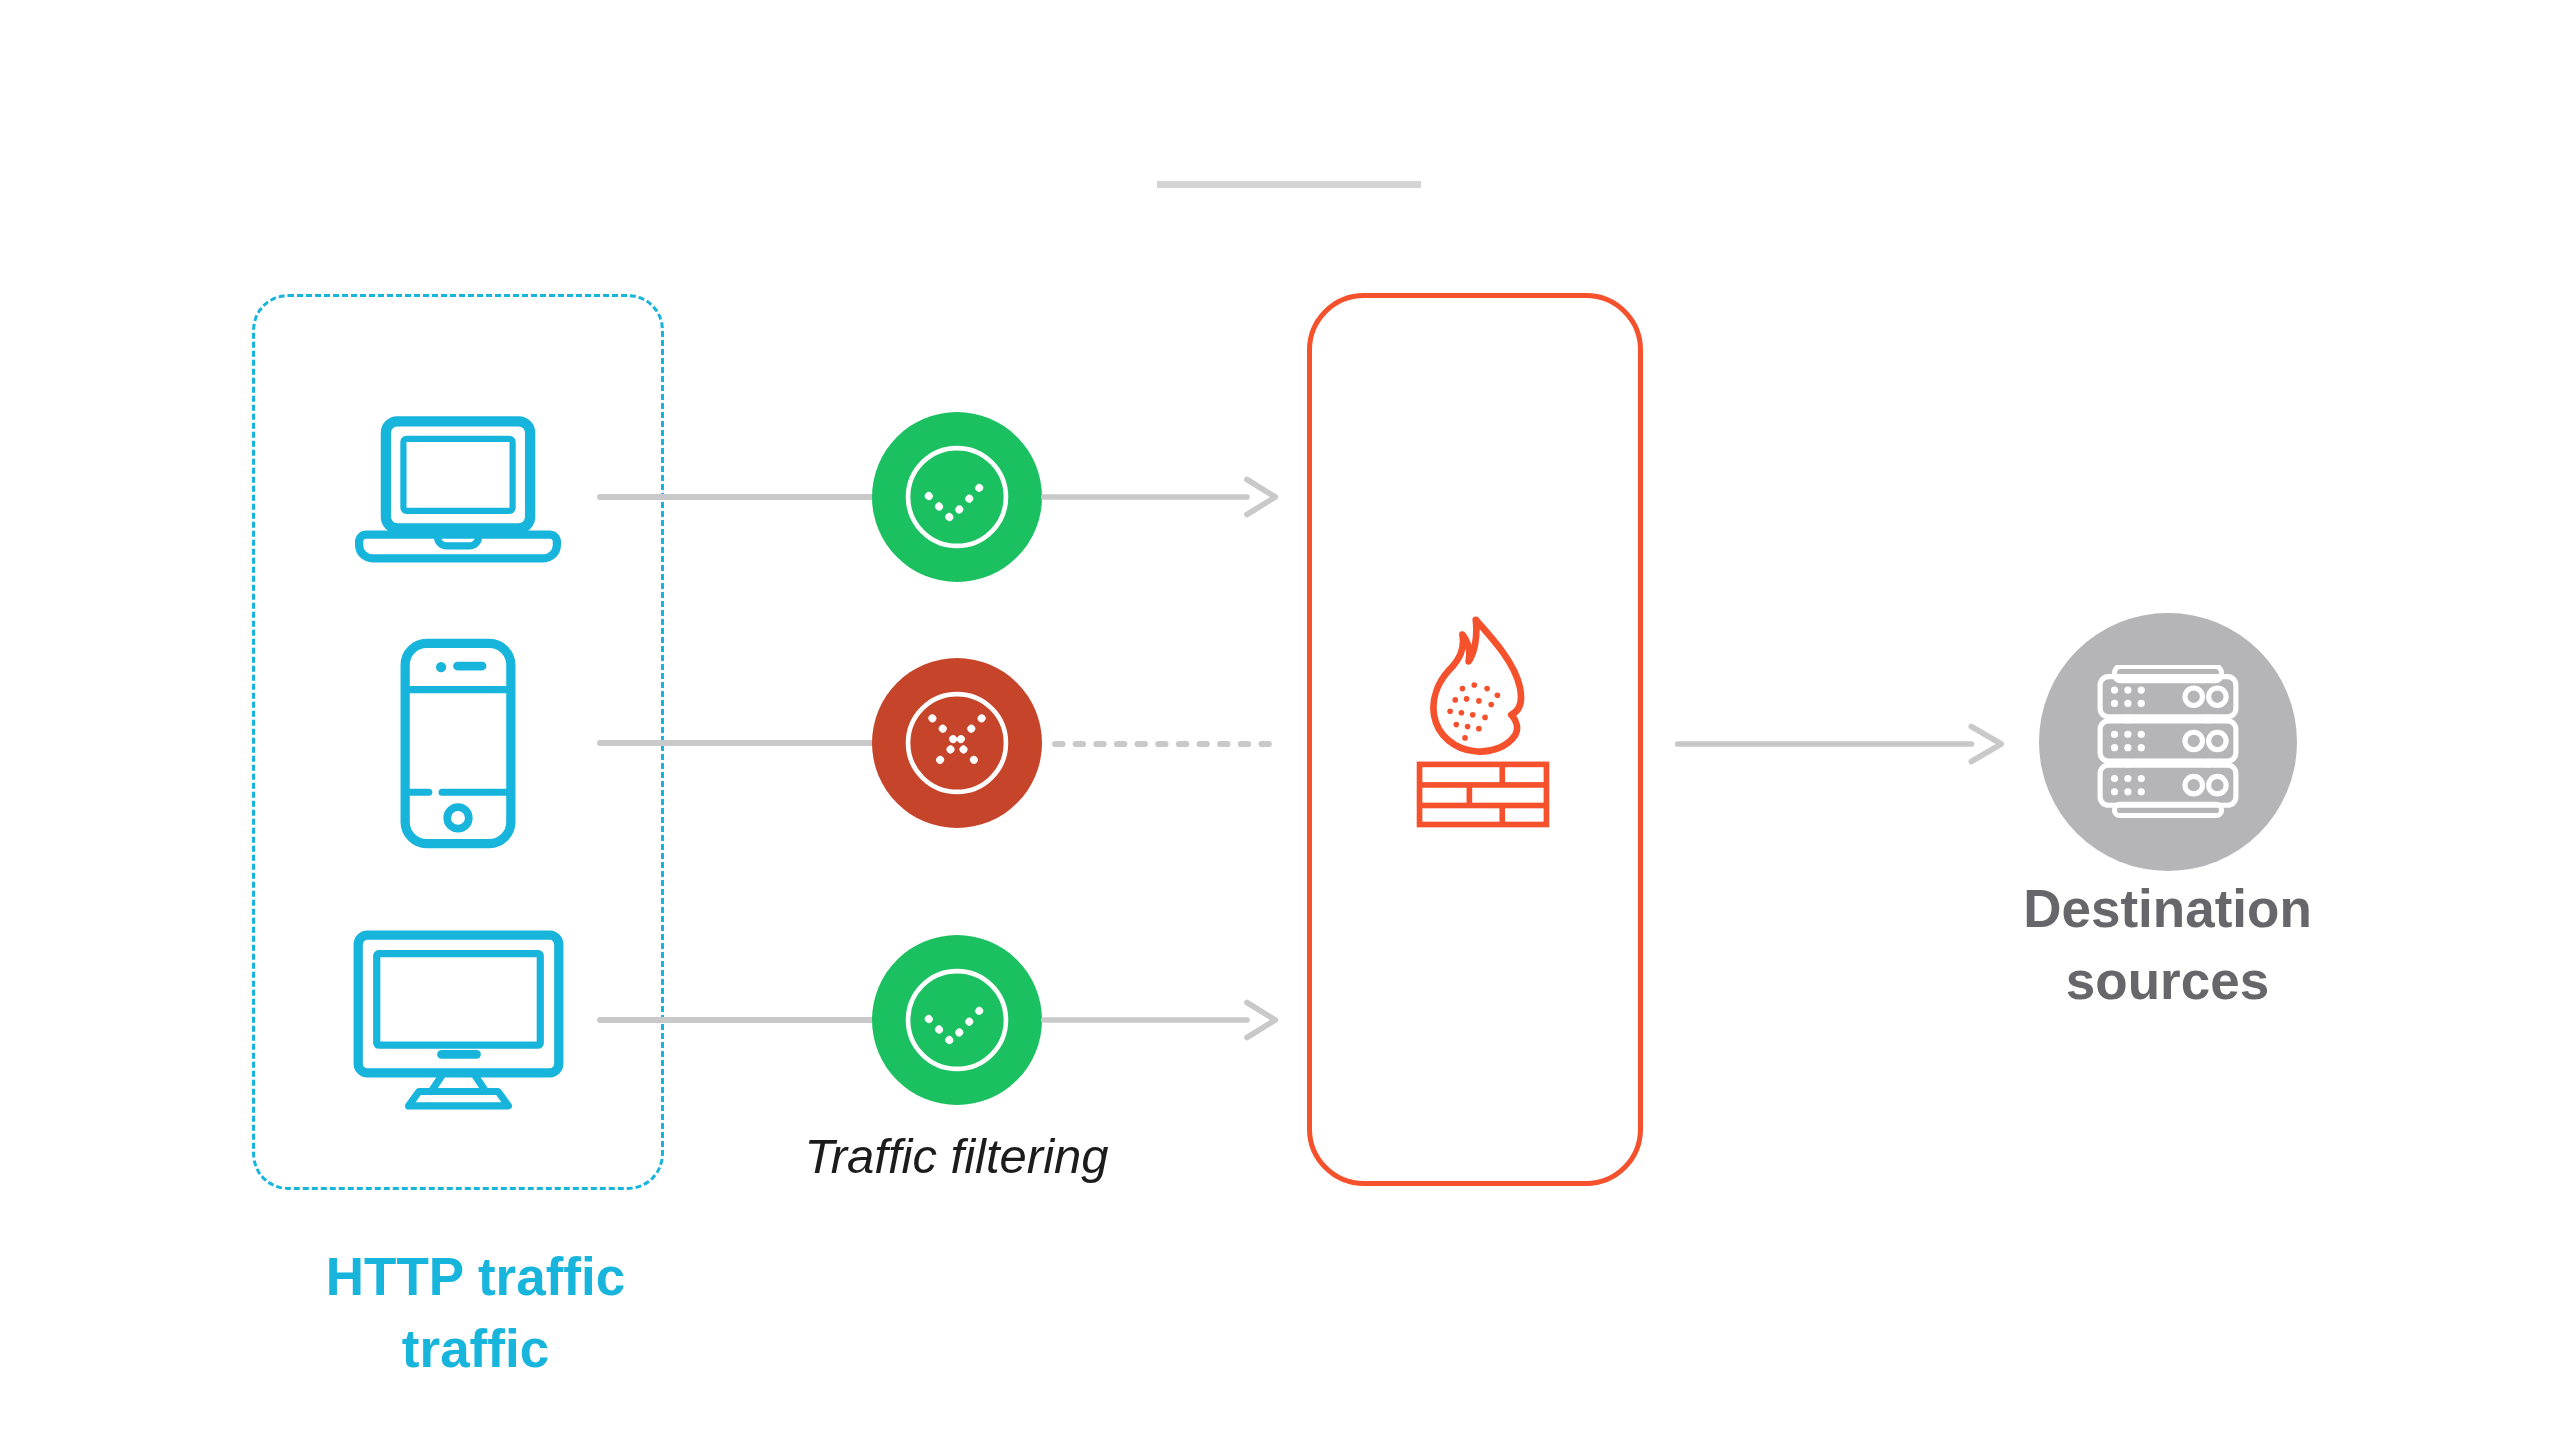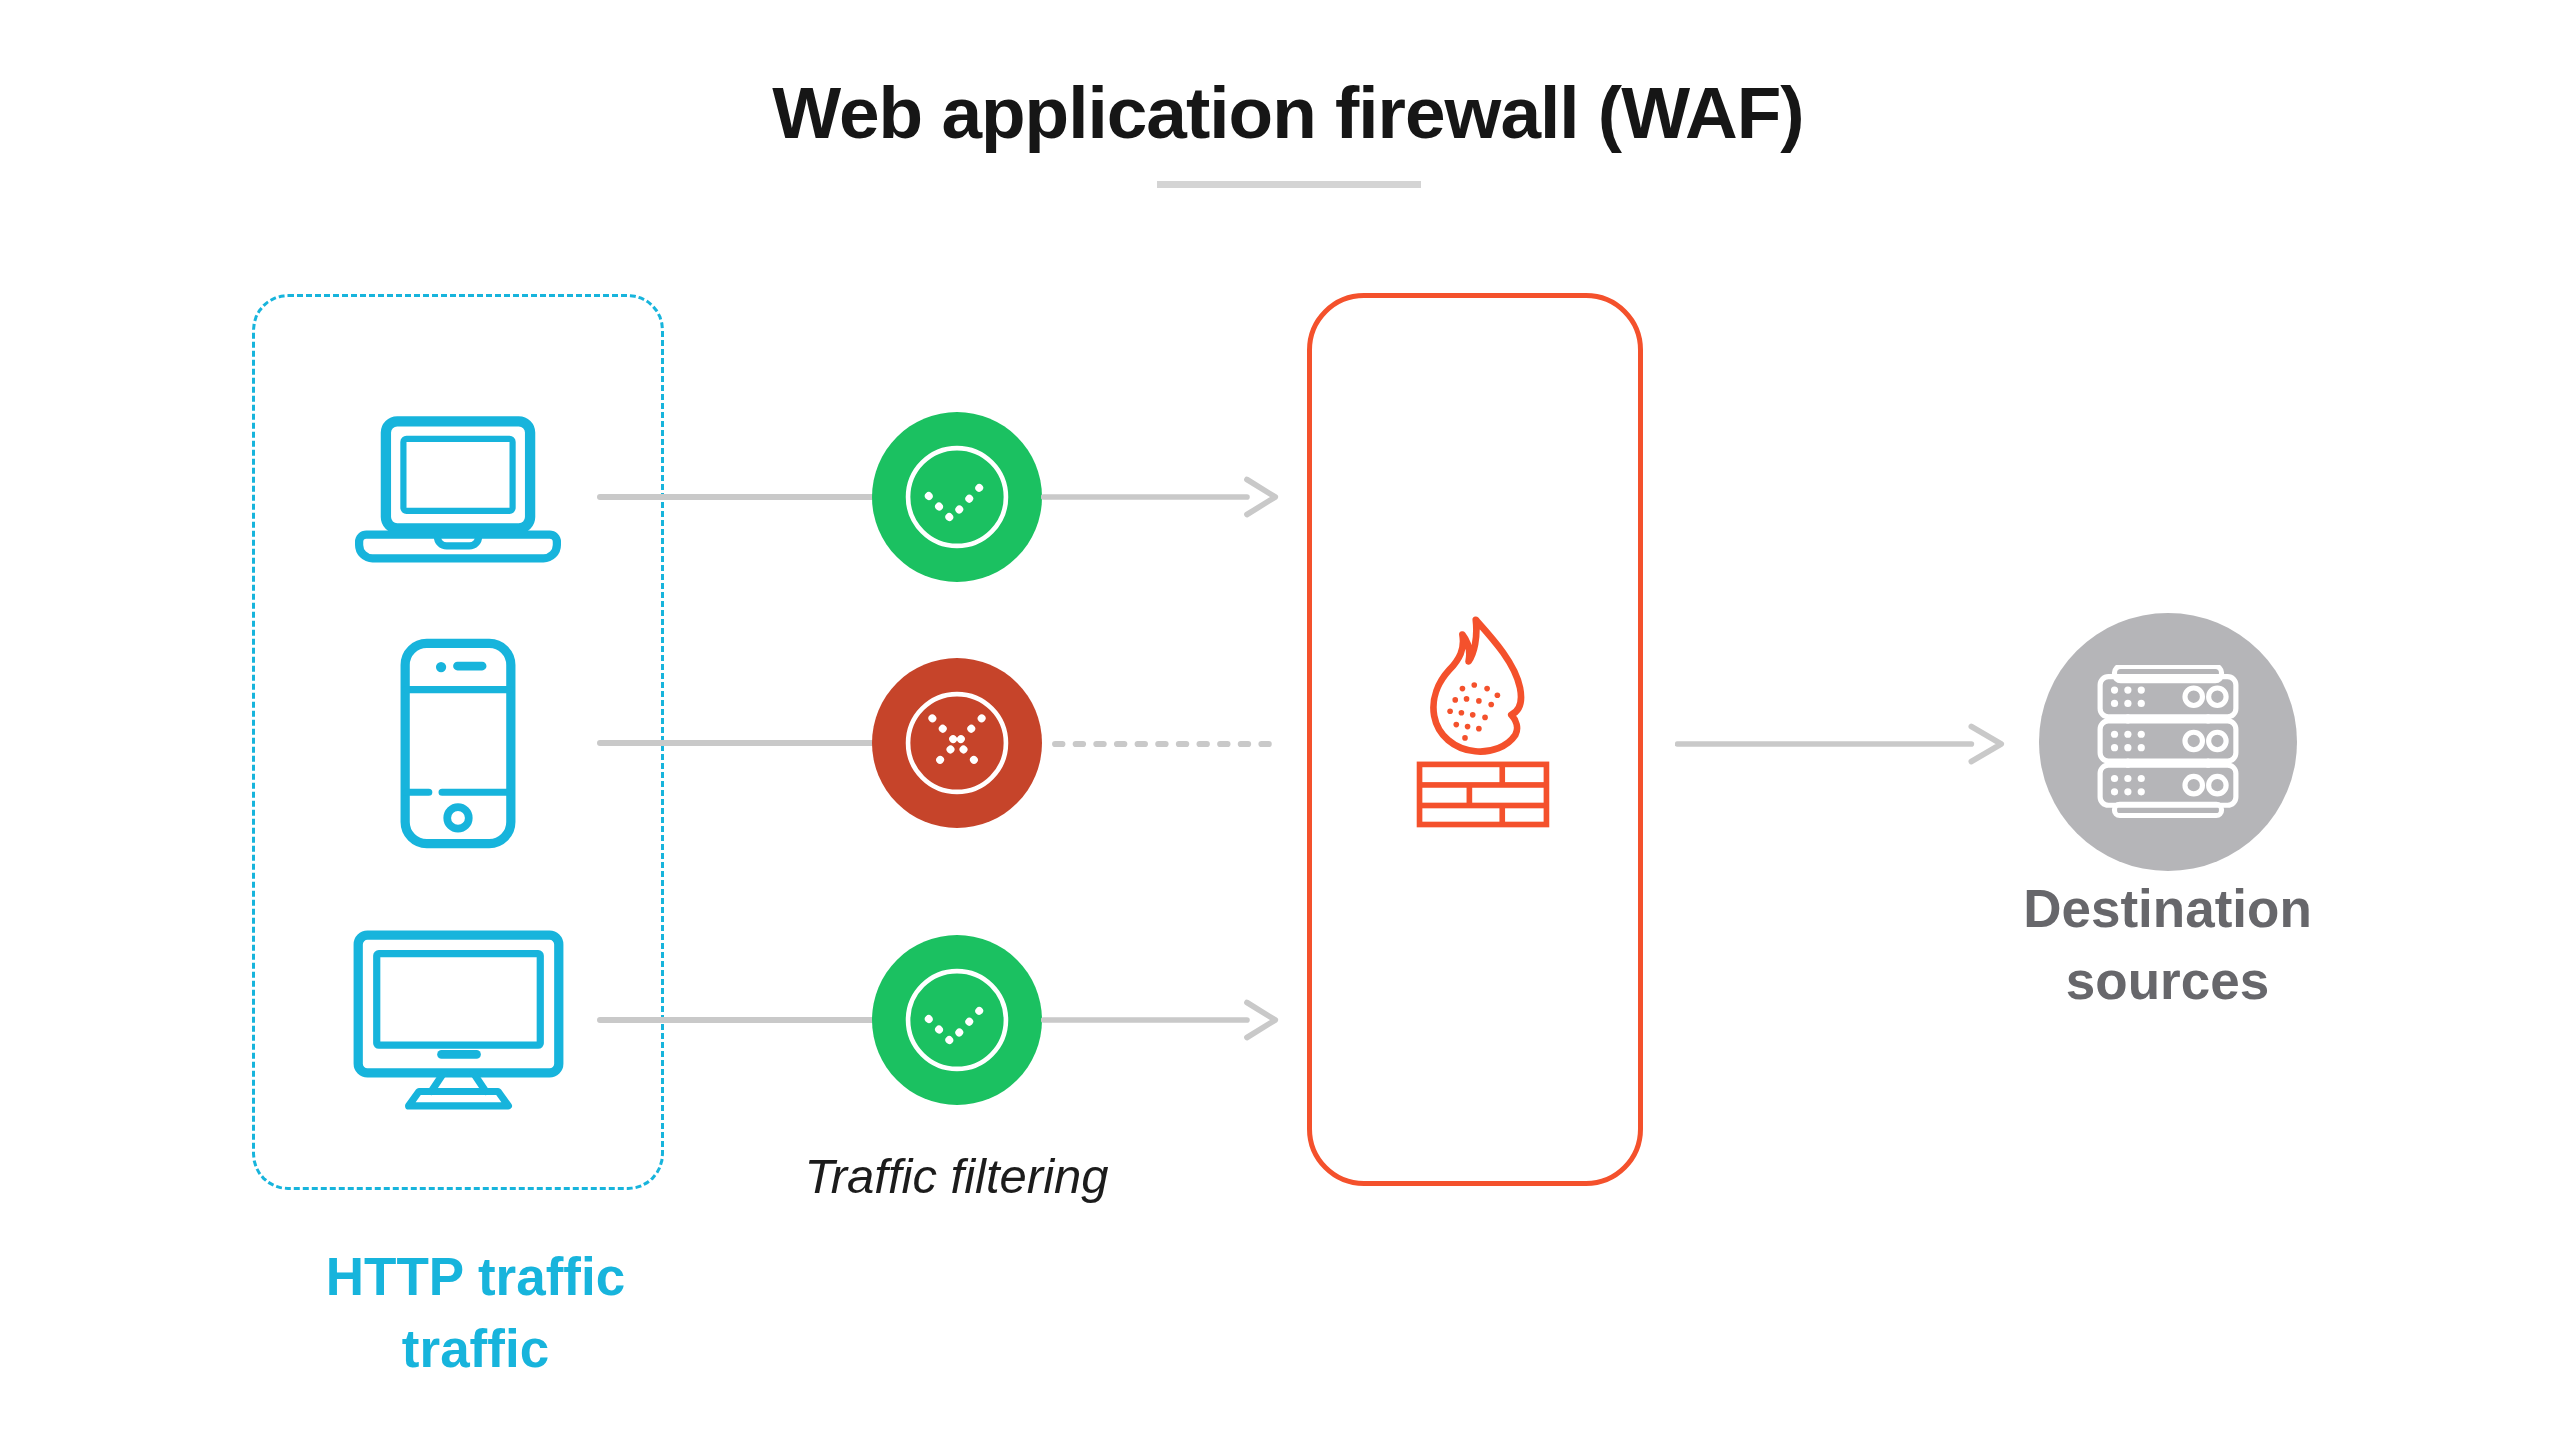--- a/index.html
+++ b/index.html
@@ -28,39 +28,38 @@
 
   .waf-box{left:1307px;top:293px;width:336px;height:893px;border:5.2px solid var(--orange);
            border-radius:57px;background:#fff;}
 
   .dest-circle{left:2039px;top:613px;width:258px;height:258px;border-radius:50%;
                background:var(--circle-gray);}
 
   .label{text-align:center;font-weight:bold;}
   .sources-label{left:218px;top:1241px;width:515px;font-size:53px;line-height:1.36;color:var(--cyan);}
   .filtering-label{left:699px;top:1128px;width:515px;font-size:49px;font-style:italic;
-                   font-weight:normal;color:#1c1c1c;text-align:center;margin-top:20px;}
+                   font-weight:normal;color:#1c1c1c;text-align:center;}
   .waf-label{left:1320px;top:1246px;width:309px;font-size:57px;color:var(--orange);}
   .dest-label{left:1910px;top:873px;width:515px;font-size:53px;line-height:1.36;color:var(--text-gray);}
 
   
   .sk{stroke:var(--cyan);fill:none;stroke-linecap:round;stroke-linejoin:round;}
   .cfl{fill:var(--cyan);stroke:none;}
   .osk{stroke:var(--orange);fill:none;stroke-linecap:round;stroke-linejoin:round;}
   .ofl{fill:var(--orange);stroke:none;}
   .wsk{stroke:#fff;fill:none;stroke-linecap:round;stroke-linejoin:round;}
   .wfl{fill:#fff;stroke:none;}
   .gsk{stroke:var(--line-gray);fill:none;stroke-linecap:round;stroke-linejoin:round;}
 </style>
 </head>
 <body>
 
 <div class="canvas">
 
-  <div class="abs title">Web application firewall (WAF)</div>
   <div class="abs title-underline"></div>
 
   <div class="abs sources-box"></div>
 
   <svg class="abs" style="left:355px;top:415px" width="206" height="165" viewBox="0 0 400 320">
     <rect class="sk" x="60" y="12" width="280" height="208" rx="22" stroke-width="20"></rect>
     <rect class="sk" x="94" y="46" width="212" height="140" rx="6" stroke-width="12"></rect>
     <path class="sk" stroke-width="16" d="M22,232 h356 a14,14 0 0 1 14,14 v6 a26,26 0 0 1 -26,26 h-332 a26,26 0 0 1 -26,-26 v-6 a14,14 0 0 1 14,-14 z"></path>
     <path class="sk" stroke-width="14" d="M160,232 v4 a18,18 0 0 0 18,18 h44 a18,18 0 0 0 18,-18 v-4"></path>
   </svg>

